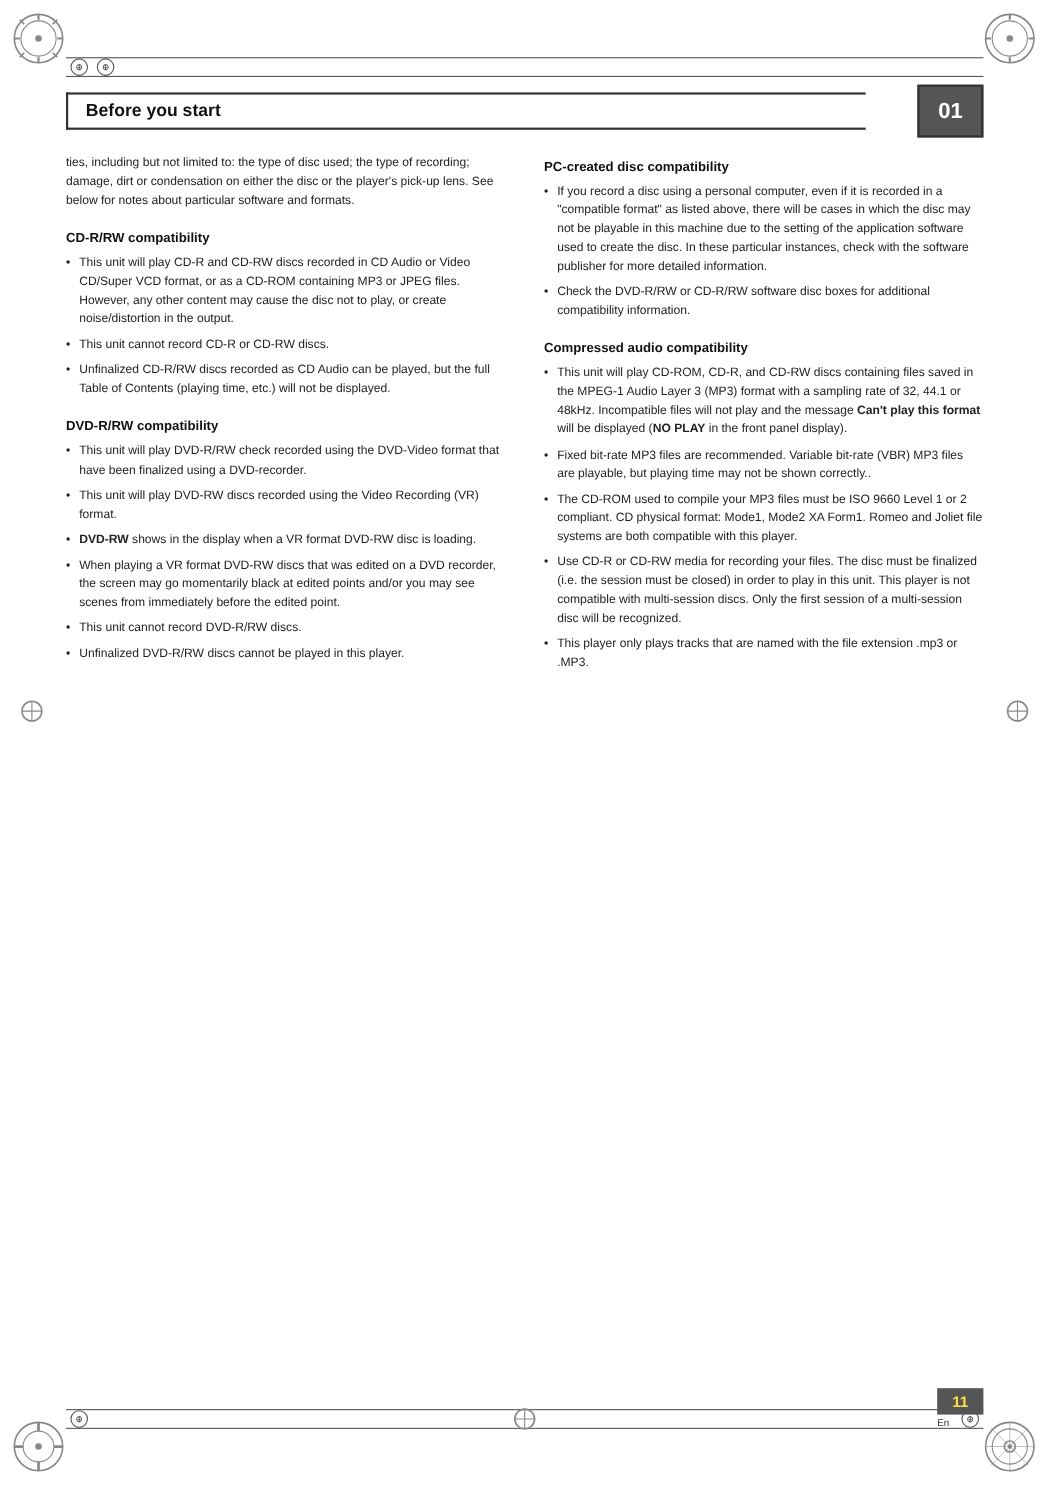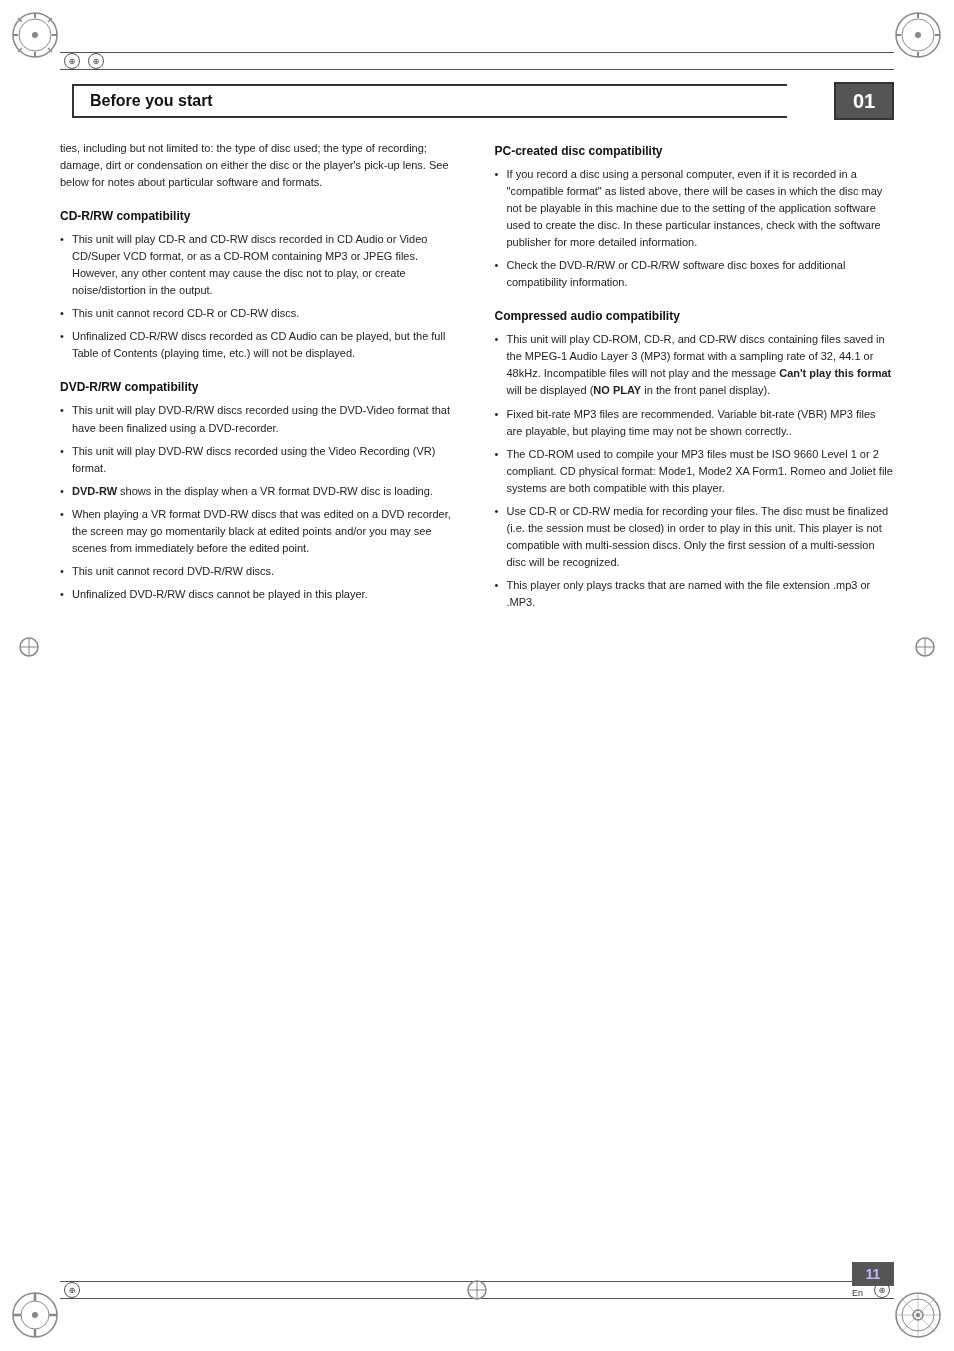--- a/index.html
+++ b/index.html
@@ -52,21 +52,21 @@
       color: #333;
       flex: 1;
       text-align: center;
       letter-spacing: 0.5px;
     }
 
     
     .chapter-header {
       position: absolute;
       top: 82px;
-      left: 72px;
+      left: 60px;
       right: 60px;
       height: 38px;
       display: flex;
       align-items: center;
       gap: 47px;
     }
 
     .chapter-title-box {
       border: 2px solid #333;
       border-right: none;
@@ -81,21 +81,21 @@
       font-weight: bold;
       color: #111;
     }
 
     .chapter-number-box {
       background: #555;
       color: #fff;
       font-size: 20px;
       font-weight: bold;
       width: 60px;
-      height: 38px;
+      height: 48px;
       display: flex;
       align-items: center;
       justify-content: center;
       border: 2px solid #333;
     }
 
     
     .main-content {
       position: absolute;
       top: 140px;
@@ -165,21 +165,21 @@
       border-top: 1px solid #555;
       border-bottom: 1px solid #555;
     }
 
     
     .page-number-box {
       position: absolute;
       bottom: 65px;
       right: 60px;
       background: #555;
-      color: #c4b5fd;
+      color: #fde047;
       width: 42px;
       height: 24px;
       display: flex;
       align-items: center;
       justify-content: center;
       font-size: 14px;
       font-weight: bold;
     }
 
     .page-lang {
@@ -298,21 +298,21 @@
         <ul class="bullet-list">
           <li>This unit will play CD-R and CD-RW discs recorded in CD Audio or Video CD/Super VCD format, or as a CD-ROM containing MP3 or JPEG files. However, any other content may cause the disc not to play, or create noise/distortion in the output.</li>
           <li>This unit cannot record CD-R or CD-RW discs.</li>
           <li>Unfinalized CD-R/RW discs recorded as CD Audio can be played, but the full Table of Contents (playing time, etc.) will not be displayed.</li>
         </ul>
       </div>
 
       <div>
         <div class="section-title">DVD-R/RW compatibility</div>
         <ul class="bullet-list">
-          <li>This unit will play DVD-R/RW discs recorded using the DVD-Video format that have been finalized using a DVD-recorder.</li>
+          <li>This unit will play DVD-R/RW check recorded using the DVD-Video format that have been finalized using a DVD-recorder.</li>
           <li>This unit will play DVD-RW discs recorded using the Video Recording (VR) format.</li>
           <li><strong>DVD-RW</strong> shows in the display when a VR format DVD-RW disc is loading.</li>
           <li>When playing a VR format DVD-RW discs that was edited on a DVD recorder, the screen may go momentarily black at edited points and/or you may see scenes from immediately before the edited point.</li>
           <li>This unit cannot record DVD-R/RW discs.</li>
           <li>Unfinalized DVD-R/RW discs cannot be played in this player.</li>
         </ul>
       </div>
     </div>
 
     <div class="right-column">

